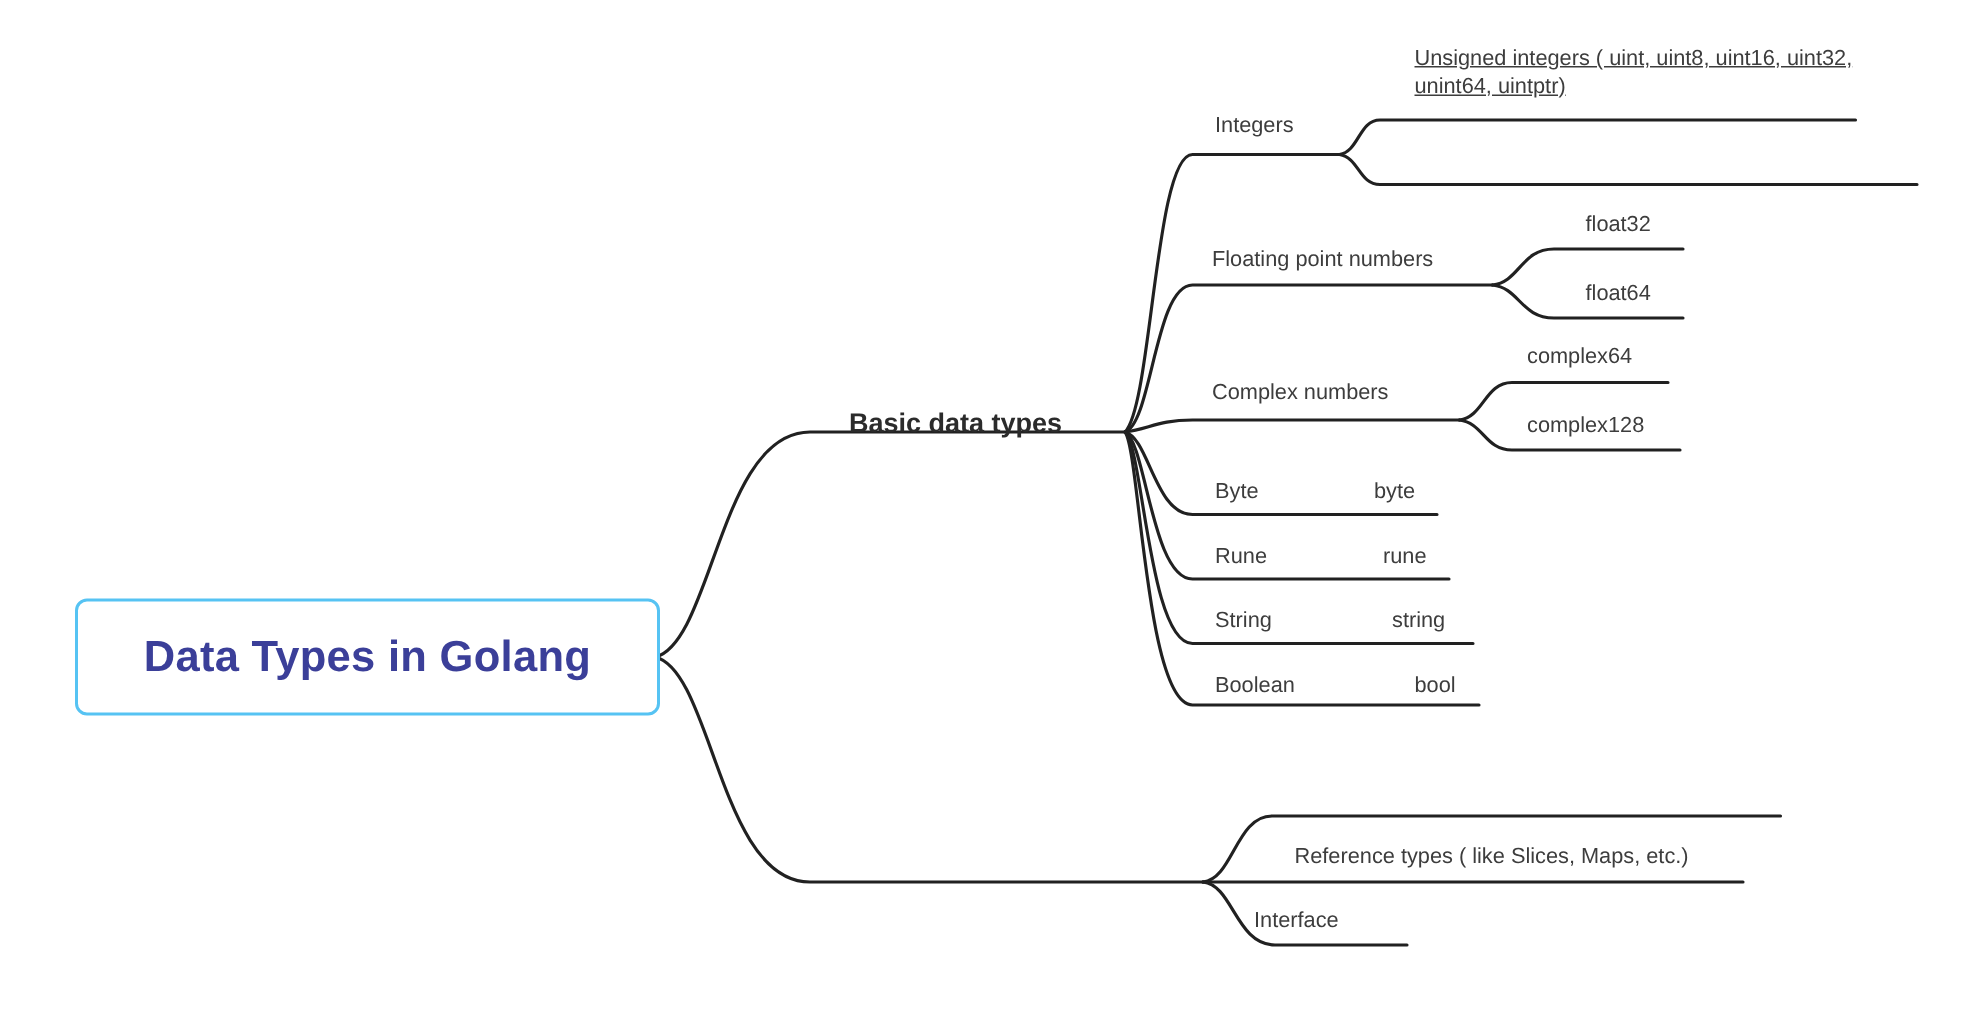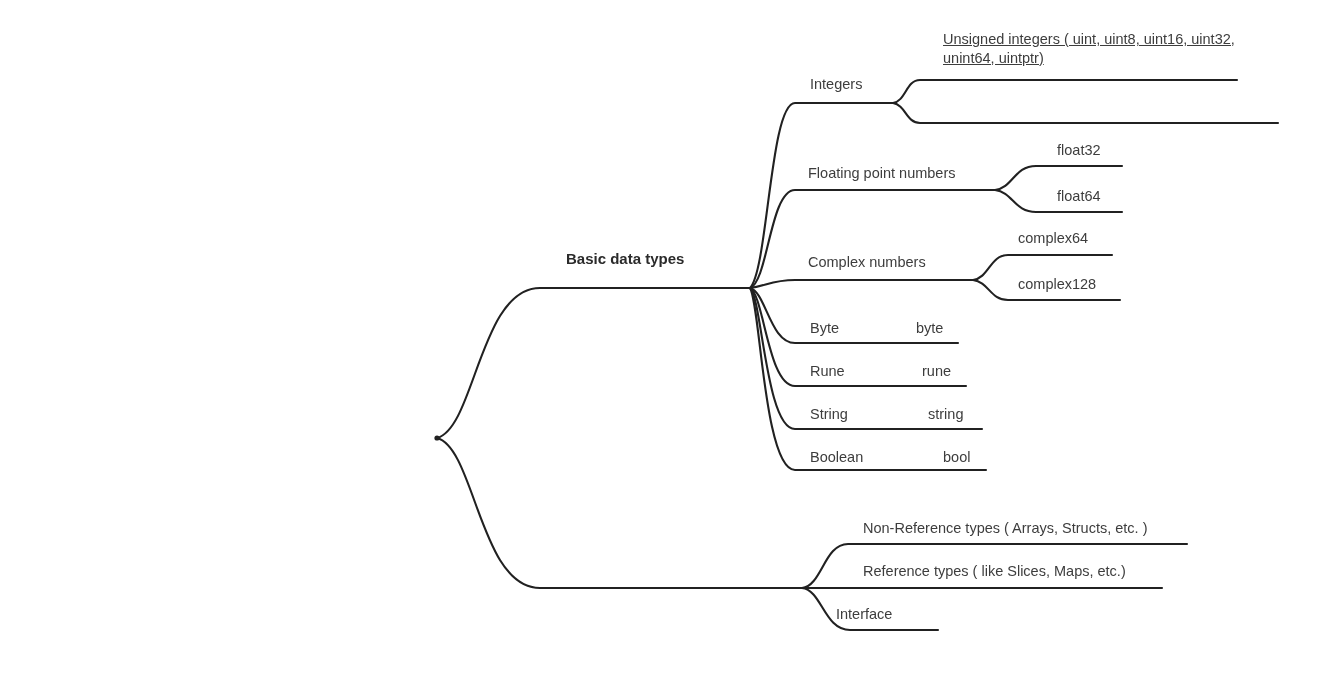--- a/index.html
+++ b/index.html
@@ -13,22 +13,22 @@
     font-family:"Liberation Sans", sans-serif;
   }
   #connector-layer{position:absolute;left:0;top:0;}
   #connector-layer path{fill:none;stroke:var(--line);stroke-width:2.1;stroke-linecap:round;}
   .label{
     position:absolute; font-size:14.5px; line-height:18.5px;
     color:var(--label-text); white-space:nowrap; cursor:default;
   }
   .label.wrap{white-space:normal;text-decoration:underline;}
   .header{
-    position:absolute; font-size:15px; font-weight:bold; line-height:22px;
-    color:var(--header-text); white-space:nowrap; cursor:default;
+    position:absolute; font-size:18px; font-weight:bold; line-height:22px;
+    color:var(--header-text); white-space:nowrap; cursor:default;margin-top:23px;
   }
   .root-box{
     position:absolute; left:50px; top:399px; width:390px; height:78px;
     border:2.5px solid var(--root-border); border-radius:8px;
     background:var(--background);
     display:flex; align-items:center; justify-content:center;
     box-sizing:border-box;
   }
   .root-box .root-label{
     font-size:29px; font-weight:bold; color:var(--root-text);
@@ -58,20 +58,23 @@
     <path d="M750,288 C764,295 768,386 795,386 H966"></path>
     <path d="M750,288 C762,298 766,429 795,429 H982"></path>
     <path d="M750,288 C760,301 764,470 795,470 H986"></path>
 
     <path d="M802,588 C822,586 824,544 848,544 H1187"></path>
     <path d="M802,588 H1162"></path>
     <path d="M802,588 C822,590 824,630 850,630 H938"></path>
     <circle cx="437" cy="438" r="2.6" fill="#212121"></circle>
   </svg>
 
+  <div class="root-box">
+    <span class="root-label">Data Types in Golang</span>
+  </div>
 
   <div class="header" style="left:566px;top:248px;">Basic data types</div>
 
   <div class="label" style="left:810px;top:75px;">Integers</div>
   <div class="label wrap" style="left:943px;top:30px;width:302px;">Unsigned integers ( uint, uint8, uint16, uint32, unint64, uintptr)</div>
 
   <div class="label" style="left:808px;top:164px;">Floating point numbers</div>
   <div class="label" style="left:1057px;top:141px;">float32</div>
   <div class="label" style="left:1057px;top:187px;">float64</div>
 
@@ -84,17 +87,16 @@
 
   <div class="label" style="left:810px;top:362px;">Rune</div>
   <div class="label" style="left:922px;top:362px;">rune</div>
 
   <div class="label" style="left:810px;top:405px;">String</div>
   <div class="label" style="left:928px;top:405px;">string</div>
 
   <div class="label" style="left:810px;top:448px;">Boolean</div>
   <div class="label" style="left:943px;top:448px;">bool</div>
 
-  <div class="label" style="left:863px;top:519px;">Non-Reference types ( Arrays, Structs, etc. )</div>
   <div class="label" style="left:863px;top:562px;">Reference types ( like Slices, Maps, etc.)</div>
   <div class="label" style="left:836px;top:605px;">Interface</div>
 
 </div>
 
 </body></html>

